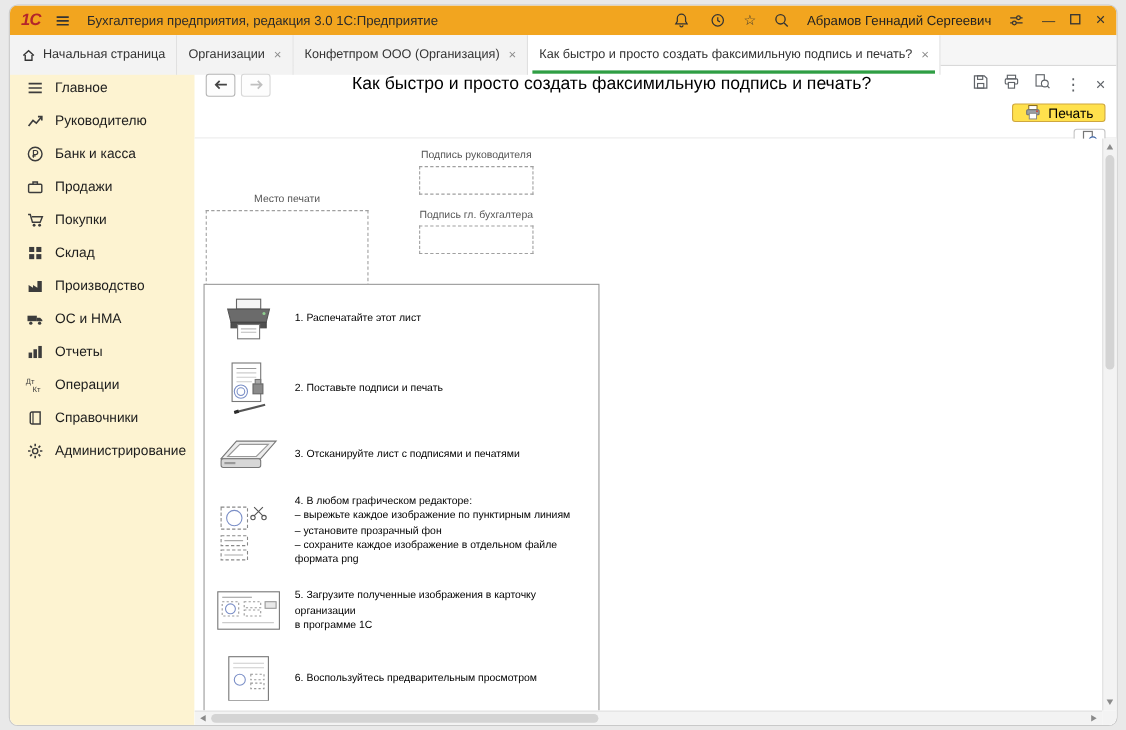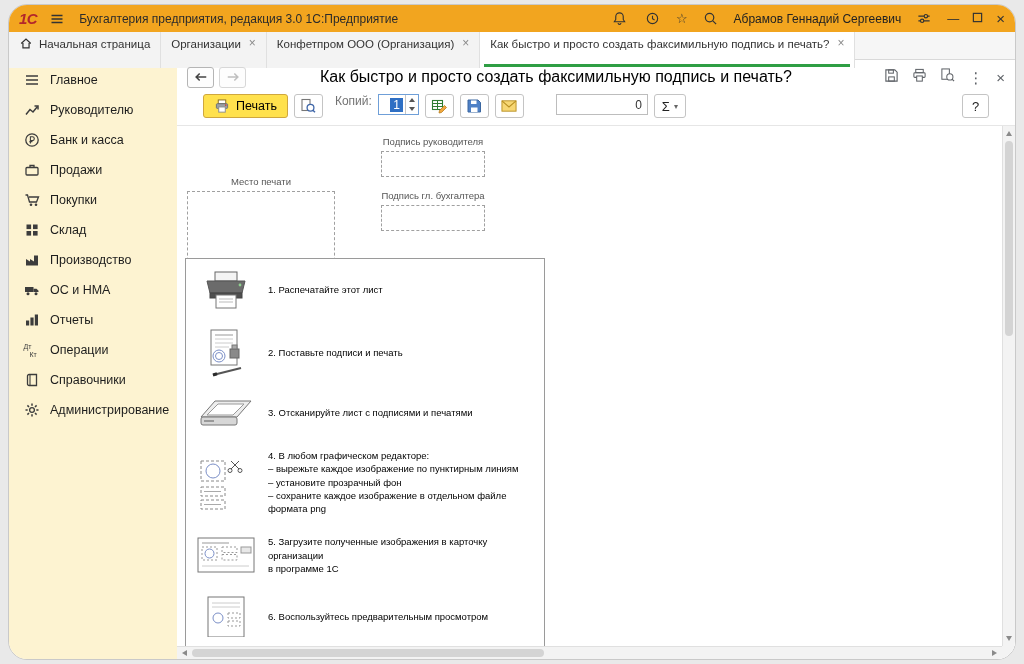--- a/index.html
+++ b/index.html
@@ -1,33 +1,33 @@
 <!DOCTYPE html>
 <html><head>
 <meta charset="utf-8">
 <style>
   * { margin:0; padding:0; box-sizing:border-box; }
   html,body { width:1024px; height:664px; }
   body { background:#e9e9e9; font-family:"Liberation Sans", sans-serif; overflow:hidden; position:relative; }
   .window { position:absolute; left:8px; top:4px; right:8px; bottom:4px; background:#fff;
-            border:1px solid #c9c9c9; border-radius:19px; overflow:hidden; display:flex; flex-direction:column; }
+            border:1px solid #c9c9c9; border-radius:8px; overflow:hidden; display:flex; flex-direction:column; }
 
   
   .titlebar { height:27px; background:#f2a51f; display:flex; align-items:center; padding:0 10px; gap:10px; flex-shrink:0; }
   .logo { font-weight:bold; font-style:italic; font-size:15px; color:#b3262b; letter-spacing:-0.5px; }
   .tb-btn { display:flex; align-items:center; justify-content:center; width:20px; height:20px; cursor:pointer; }
   .app-title { font-size:12px; color:#2b2b2b; margin-left:2px; white-space:nowrap; }
   .tb-right { margin-left:auto; display:flex; align-items:center; gap:13px; }
   .glyph { font-size:13px; color:#333; line-height:1; cursor:pointer; }
   .user-name { font-size:12px; color:#222; white-space:nowrap; }
   .win-ctrl { font-size:12px; color:#333; cursor:pointer; }
 
   
   .tabbar { height:28px; background:#f6f6f6; border-bottom:1px solid #d9d9d9; display:flex; align-items:stretch; flex-shrink:0; }
-  .tab { display:flex; align-items:flex-end; gap:6px; padding:18px 10px; font-size:11.5px; color:#333;
+  .tab { display:flex; align-items:center; gap:6px; padding:18px 10px; font-size:11.5px; color:#333;
          border-right:1px solid #e0e0e0; background:#f3f3f3; position:relative; cursor:pointer; white-space:nowrap; }
   .tab.active { background:#fff; }
   .tab.active::after { content:""; position:absolute; left:4px; right:4px; bottom:1px; height:3px; background:#2f9e44; }
   .tab-x { color:#8a8a8a; font-size:12px; margin-left:2px; }
 
   
   .main { flex:1; display:flex; min-height:0; }
   .sidebar { width:168px; background:#fdf3d1; padding-top:5px; flex-shrink:0; overflow:hidden; }
   .side-item { height:30px; display:flex; align-items:center; gap:10px; padding-left:14px; font-size:12.5px; color:#1d1d1d; cursor:pointer; }
   .side-icon { width:17px; display:flex; justify-content:center; flex-shrink:0; }
@@ -38,21 +38,21 @@
   .chead { height:34px; display:flex; align-items:center; padding:0 10px; position:relative; flex-shrink:0; }
   .nav-btn { width:27px; height:21px; border:1px solid #b5b5b5; border-radius:3px; background:#fdfdfd;
              display:flex; align-items:center; justify-content:center; margin-right:5px; cursor:pointer; }
   .nav-btn.disabled { border-color:#d7d7d7; }
   .page-title { position:absolute; left:60px; right:140px; text-align:center; font-size:16px; color:#000;
                 pointer-events:none; white-space:nowrap; overflow:hidden; }
   .chead-icons { margin-left:auto; display:flex; align-items:center; gap:13px; color:#5f6368; }
   .chead-icons .glyph { font-size:15px; color:#5f6368; }
 
   
-  .toolbar { height:32px; display:flex; align-items:flex-start; gap:6px; padding:0 26px; border-bottom:1px solid #e6e6e6; flex-shrink:0; }
+  .toolbar { height:32px; display:flex; align-items:flex-end; gap:6px; padding:0 10px; border-bottom:1px solid #e6e6e6; flex-shrink:0;flex-direction:column; }
   button { font-family:inherit; cursor:pointer; }
   .btn-print { display:flex; align-items:center; gap:6px; background:#ffe14d; border:1px solid #cfa73e; border-radius:3px;
                height:24px; padding:0 10px; font-size:12.5px; color:#000; }
   .icon-btn { width:29px; height:24px; border:1px solid #c4c4c4; border-radius:3px; background:#fff;
               display:flex; align-items:center; justify-content:center; }
   .lbl { font-size:12px; color:#737373; margin-left:6px; }
   .spinner { display:flex; height:21px; border:1px solid #6f9fd8; background:#fff; align-items:stretch; cursor:text; }
   .spin-val { width:26px; display:flex; align-items:center; justify-content:flex-end; padding-right:2px; font-size:12px; }
   .spin-val .sel { background:#2e6fc4; color:#fff; padding:0 3px; }
   .spin-arr { width:13px; display:flex; flex-direction:column; border-left:1px solid #c6c6c6; }

